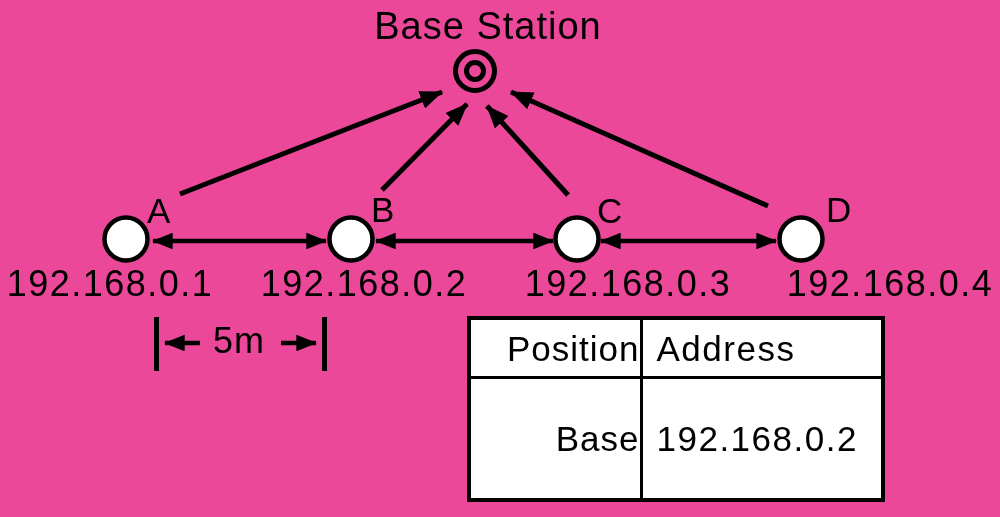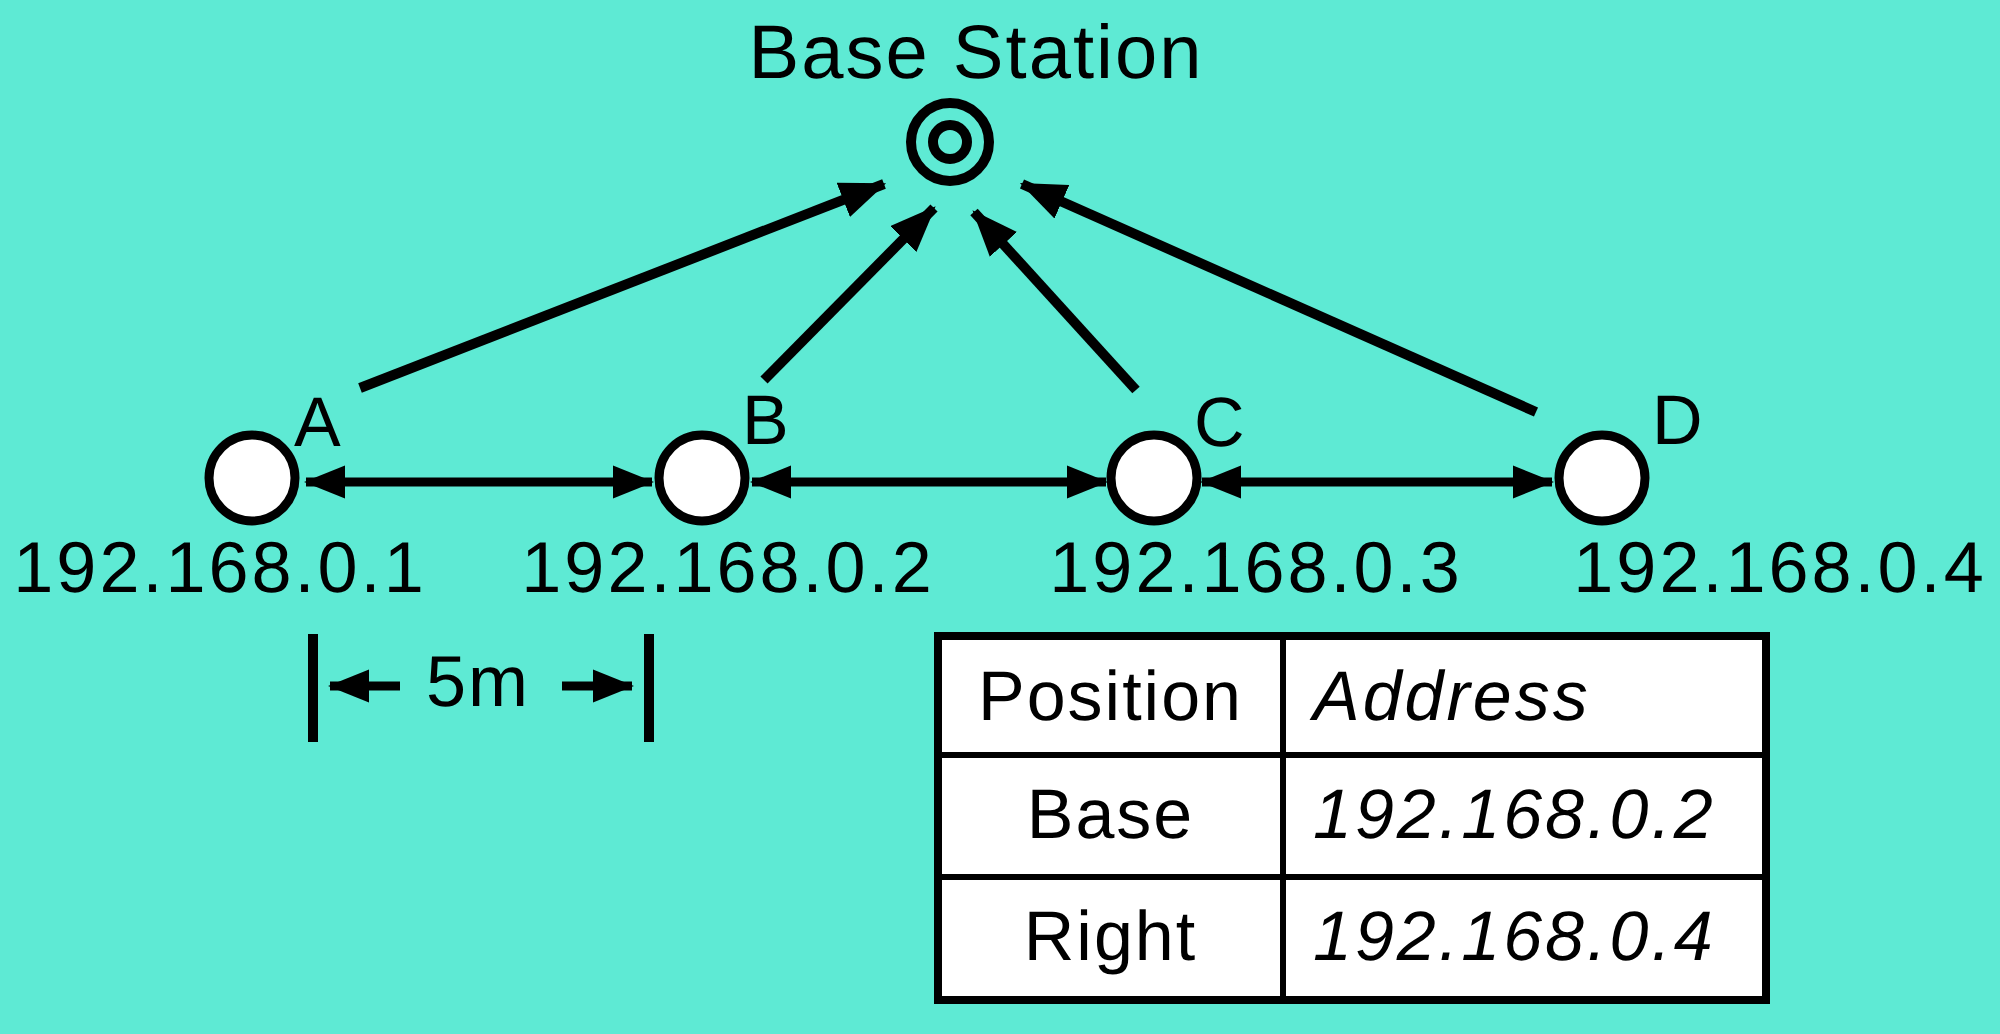--- a/index.html
+++ b/index.html
@@ -5,21 +5,21 @@
   html, body {
     margin: 0;
     padding: 0;
     background: #ffffff;
     font-family: "Liberation Sans", "DejaVu Sans", sans-serif;
   }
   #stage {
     position: relative;
     width: 1000px;
     height: 517px;
-    background: #5eead4;
+    background: #ec4899;
     overflow: hidden;
   }
   #stage svg { position: absolute; left: 0; top: 0; }
 
   svg text {
     fill: #000000;
     font-family: "Liberation Sans", "DejaVu Sans", sans-serif;
     letter-spacing: 1px;
   }
   .title-text   { font-size: 38px; }
@@ -39,31 +39,30 @@
     border: 4px solid #000000;
   }
   .addr-table th, .addr-table td {
     border: 3px solid #000000;
     font-size: 35px;
     font-weight: normal;
     letter-spacing: 1px;
     color: #000000;
     height: 56px;
     padding: 0;
-    text-align: center;
+    text-align: right;
     vertical-align: middle;
     line-height: 1;
     white-space: nowrap;
     overflow: hidden;
   }
   .addr-table th:last-child, .addr-table td:last-child {
     text-align: left;
     padding-left: 14px;
     letter-spacing: 1.5px;
-    font-style: italic;
   }
 </style>
 </head>
 <body>
 
 <div id="stage">
 
   <svg width="1000" height="517" viewBox="0 0 1000 517">
     <defs>
       <marker id="arrow" viewBox="0 0 10 8" refX="9.5" refY="4" markerWidth="4.6" markerHeight="3.7" orient="auto-start-reverse" markerUnits="strokeWidth">
@@ -120,20 +119,16 @@
       <tr>
         <th>Position</th>
         <th>Address</th>
       </tr>
     </thead>
     <tbody>
       <tr>
         <td>Base</td>
         <td>192.168.0.2</td>
       </tr>
-      <tr>
-        <td>Right</td>
-        <td>192.168.0.4</td>
-      </tr>
     </tbody>
   </table>
 
 </div>
 
 </body></html>

